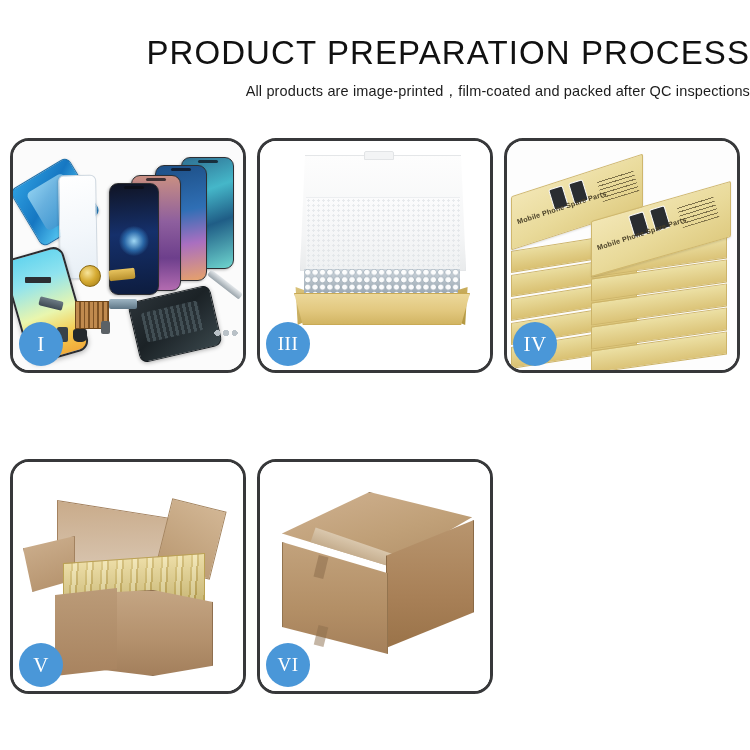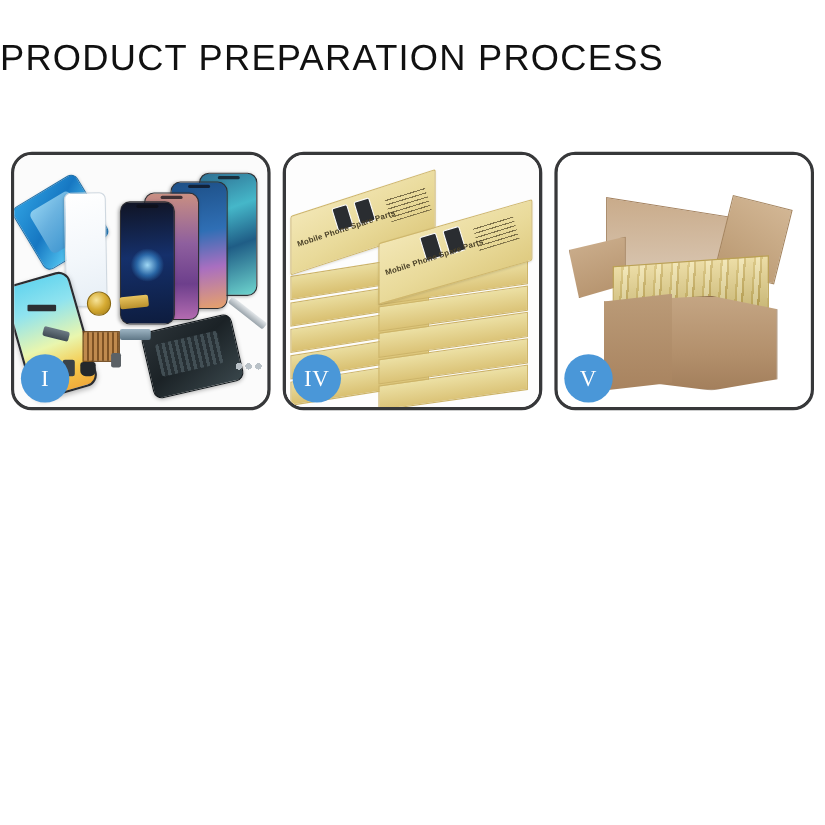--- a/index.html
+++ b/index.html
@@ -13,21 +13,21 @@
   }
 
   .page {
     position: relative;
     width: 750px;
     height: 750px;
     background: #ffffff;
   }
 
   
-  .header { padding-top: 36px; text-align: left; }
+  .header { padding-top: 36px; text-align: right; }
 
   .title {
     font-family: "Liberation Sans", sans-serif;
     font-size: 33px;
     font-weight: 400;
     letter-spacing: 1.1px;
     color: #111111;
     line-height: 1.05;
     white-space: nowrap;
   }
@@ -433,20 +433,21 @@
     background: rgba(140,110,76,.5); transform: rotate(14deg);
   }
 </style>
 </head>
 <body>
 
 <div class="page">
 
   <div class="header">
     <div class="title">PRODUCT PREPARATION PROCESS</div>
+    <div class="subtitle">All products are image-printed，film-coated and packed after QC inspections</div>
   </div>
 
   <div class="grid">
 
     <div class="panel">
       <div class="stage">
         <div class="p1-bg"></div>
 
         <div class="blue-part"></div>
         <div class="glass-film"></div>
@@ -479,20 +480,33 @@
         <div class="small-b"></div>
         <div class="small-c"></div>
         <div class="small-d"></div>
         <div class="screwdriver"></div>
         <div class="screws"></div>
       </div>
       <div class="badge b1">I</div>
     </div>
 
 
+    <div class="panel">
+      <div class="stage">
+        <div class="p3-bg"></div>
+        <div class="lid-back"></div>
+        <div class="lid-tab"></div>
+        <div class="foam"></div>
+        <div class="box3-inner"></div>
+        <div class="box3-lf"></div>
+        <div class="box3-rf"></div>
+        <div class="box3-front"></div>
+      </div>
+      <div class="badge b3">III</div>
+    </div>
 
     <div class="panel">
       <div class="stage">
         <div class="p4-bg"></div>
         <div class="stack">
           <div class="sbox sl sl1"></div>
           <div class="sbox sl sl2"></div>
           <div class="sbox sl sl3"></div>
           <div class="sbox sl sl4"></div>
           <div class="sbox sl sl5"></div>
@@ -527,15 +541,28 @@
         <div class="c5-flap-back"></div>
         <div class="c5-flap-right"></div>
         <div class="c5-flap-left"></div>
         <div class="c5-contents"></div>
         <div class="c5-body"></div>
         <div class="c5-left"></div>
       </div>
       <div class="badge b5">V</div>
     </div>
 
+    <div class="panel">
+      <div class="stage">
+        <div class="p6-bg"></div>
+        <div class="c6-top">
+          <div class="c6-tape"></div>
+        </div>
+        <div class="c6-side"></div>
+        <div class="c6-front"></div>
+        <div class="c6-seam-a"></div>
+        <div class="c6-seam-b"></div>
+      </div>
+      <div class="badge b6">VI</div>
+    </div>
 
   </div>
 </div>
 
 </body></html>

